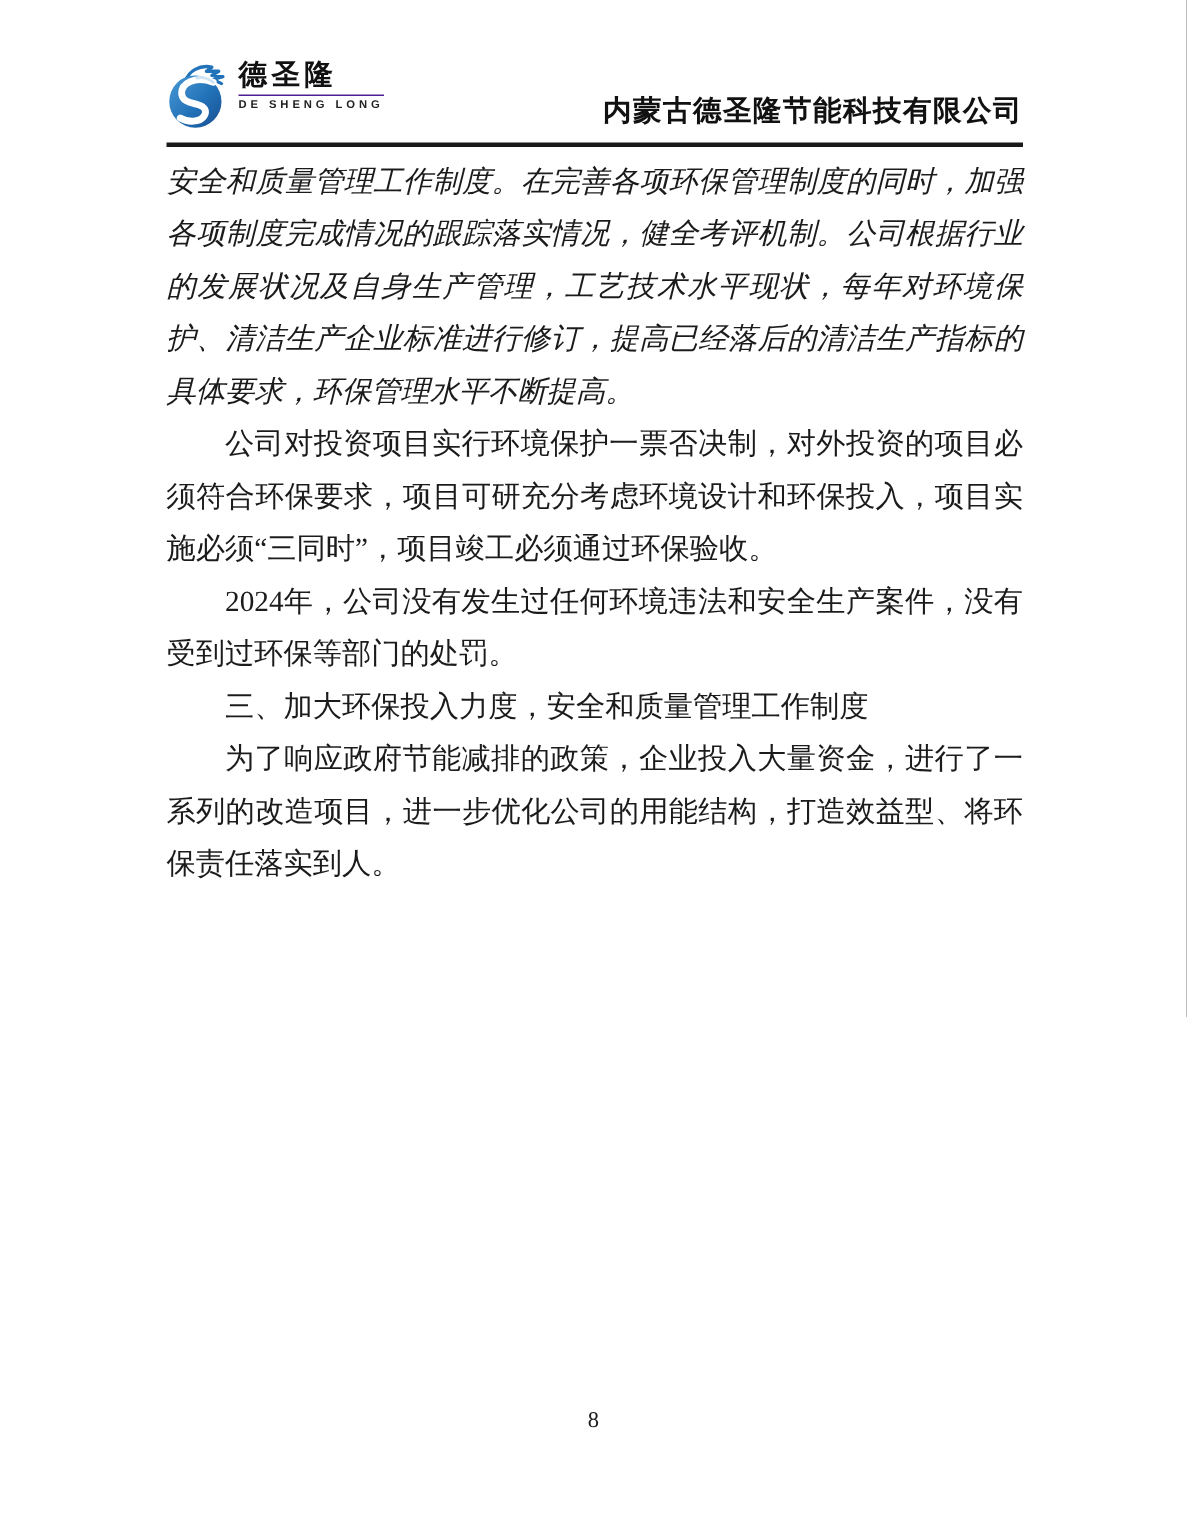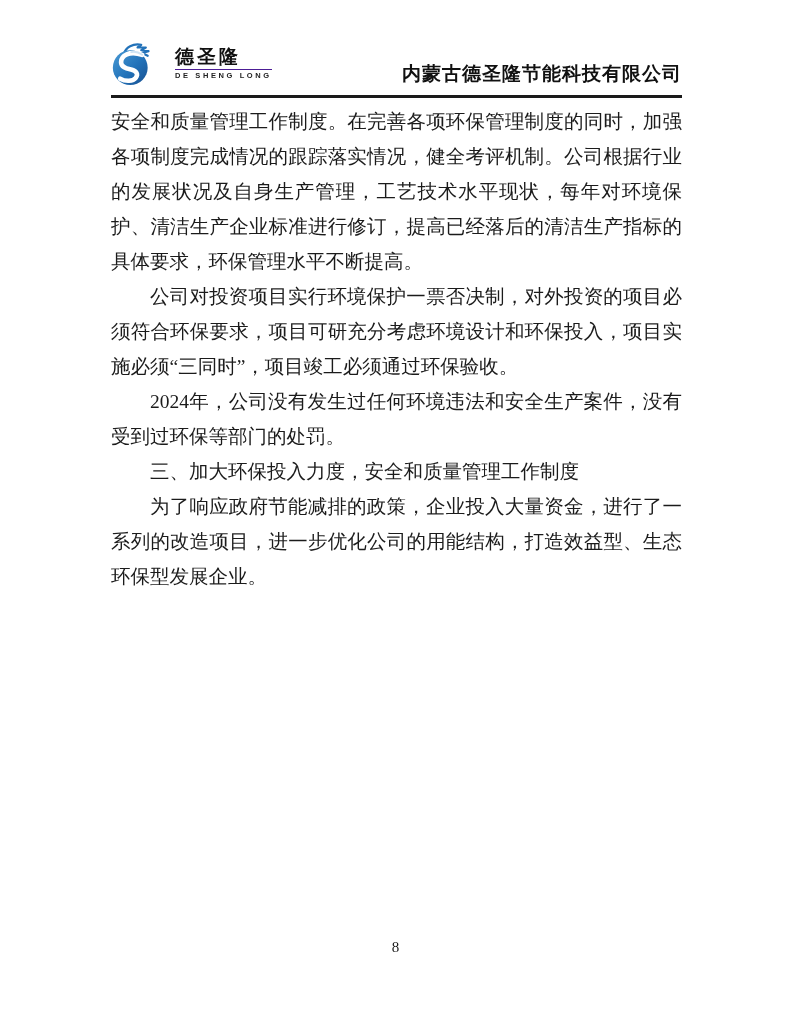--- a/index.html
+++ b/index.html
@@ -24,22 +24,21 @@
   .header {
     display: flex;
     justify-content: space-between;
     align-items: flex-end;
     border-bottom: 3px solid #1a1a1a;
     padding-bottom: 8px;
     height: 65px;
   }
   .logo {
     display: flex;
-    align-items: center;
-    gap: 20px;
+    gap: 4px;
   }
   .logo-icon { width: 44px; height: 46px; display: block; }
   .logo-text-block { display: flex; flex-direction: column; line-height: 1; margin-bottom: 2px; }
   .logo-cn {
     font-family: "Liberation Sans", "DejaVu Sans", sans-serif;
     font-weight: bold;
     font-size: 19px;
     letter-spacing: 3px;
     color: #111;
   }
@@ -63,21 +62,21 @@
   }
   
   .body-text { margin-top: 6px; }
   .body-text p {
     font-size: 19.5px;
     line-height: 35px;
     text-align: justify;
     text-indent: 2em;
     color: #1b1b1b;
   }
-  .body-text p.continuation { text-indent: 0; }
+  .body-text p.continuation { text-indent: 0; font-style: italic; }
   
   .page-number {
     position: absolute;
     left: 0;
     right: 0;
     bottom: 68px;
     text-align: center;
     font-size: 15px;
     color: #1b1b1b;
   }
@@ -112,19 +111,19 @@
         </div>
       </div>
       <div class="company-name">内蒙古德圣隆节能科技有限公司</div>
     </div>
 
     <div class="body-text">
       <p class="continuation">安全和质量管理工作制度。在完善各项环保管理制度的同时，加强各项制度完成情况的跟踪落实情况，健全考评机制。公司根据行业的发展状况及自身生产管理，工艺技术水平现状，每年对环境保护、清洁生产企业标准进行修订，提高已经落后的清洁生产指标的具体要求，环保管理水平不断提高。</p>
       <p>公司对投资项目实行环境保护一票否决制，对外投资的项目必须符合环保要求，项目可研充分考虑环境设计和环保投入，项目实施必须“三同时”，项目竣工必须通过环保验收。</p>
       <p>2024年，公司没有发生过任何环境违法和安全生产案件，没有受到过环保等部门的处罚。</p>
       <p>三、加大环保投入力度，安全和质量管理工作制度</p>
-      <p>为了响应政府节能减排的政策，企业投入大量资金，进行了一系列的改造项目，进一步优化公司的用能结构，打造效益型、生态环保型发展企业。</p>
+      <p>为了响应政府节能减排的政策，企业投入大量资金，进行了一系列的改造项目，进一步优化公司的用能结构，打造效益型、将环保责任落实到人。</p>
     </div>
 
   </div>
 
   <div class="page-number">8</div>
 </div>
 
 </body></html>

